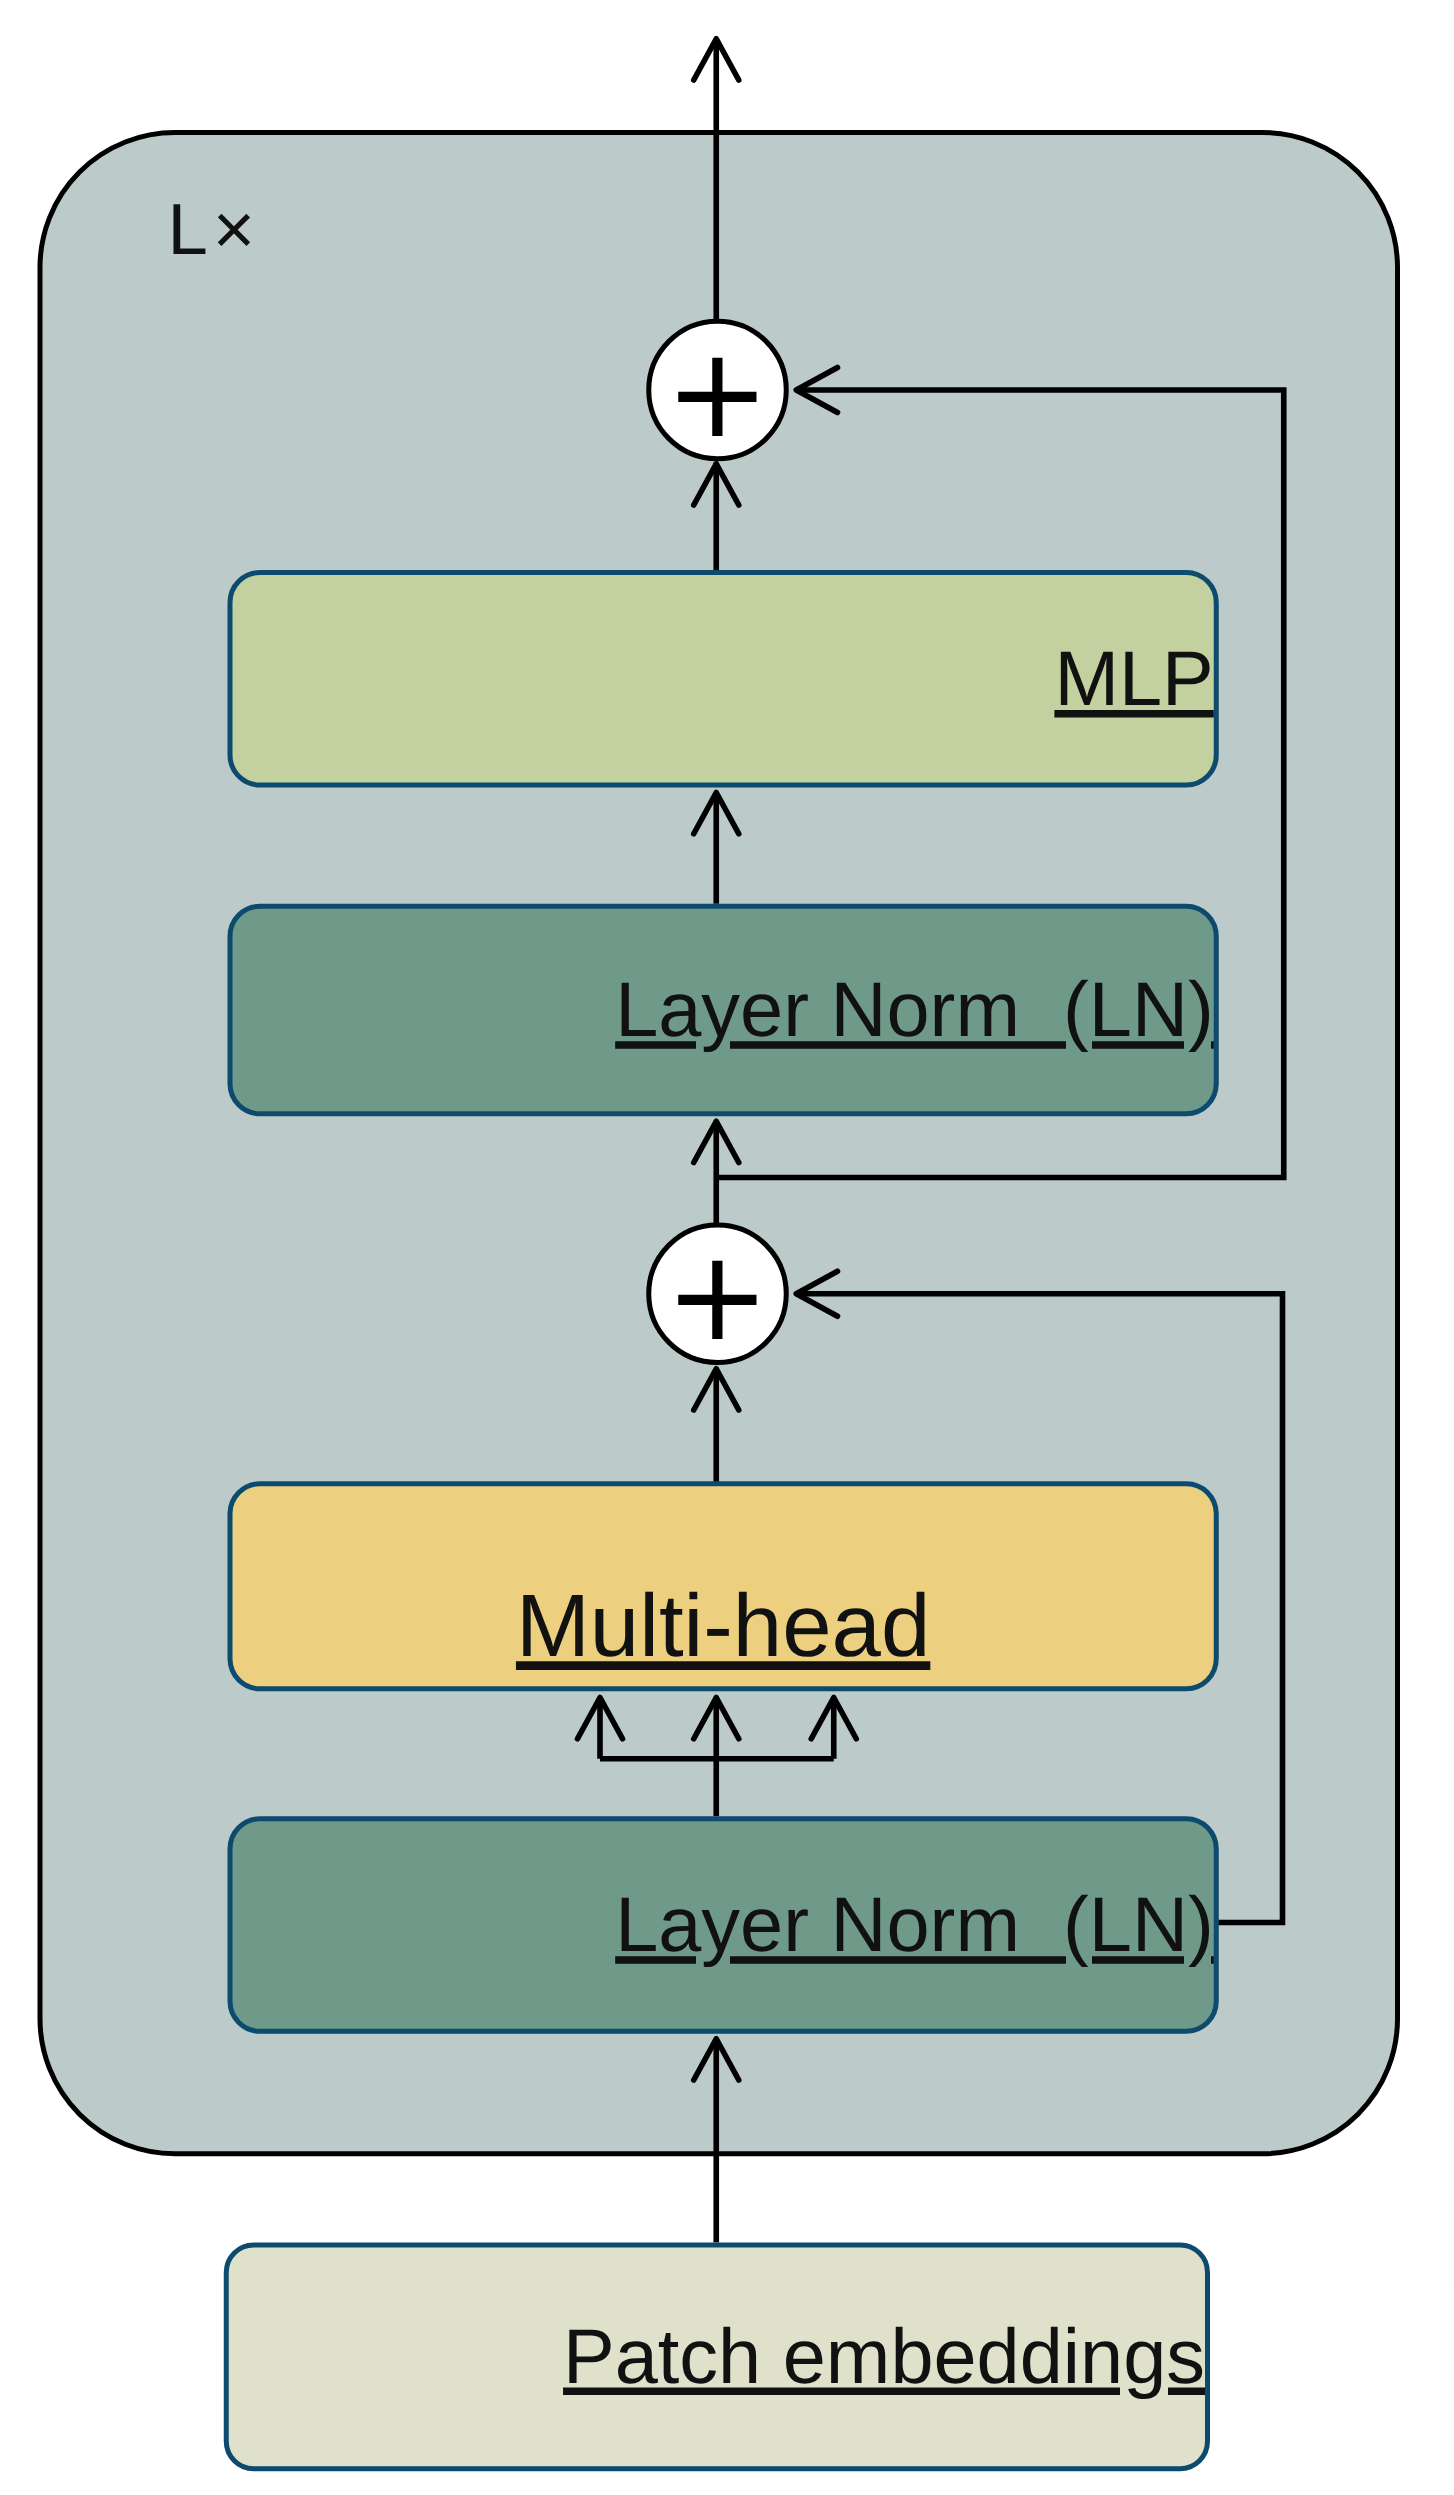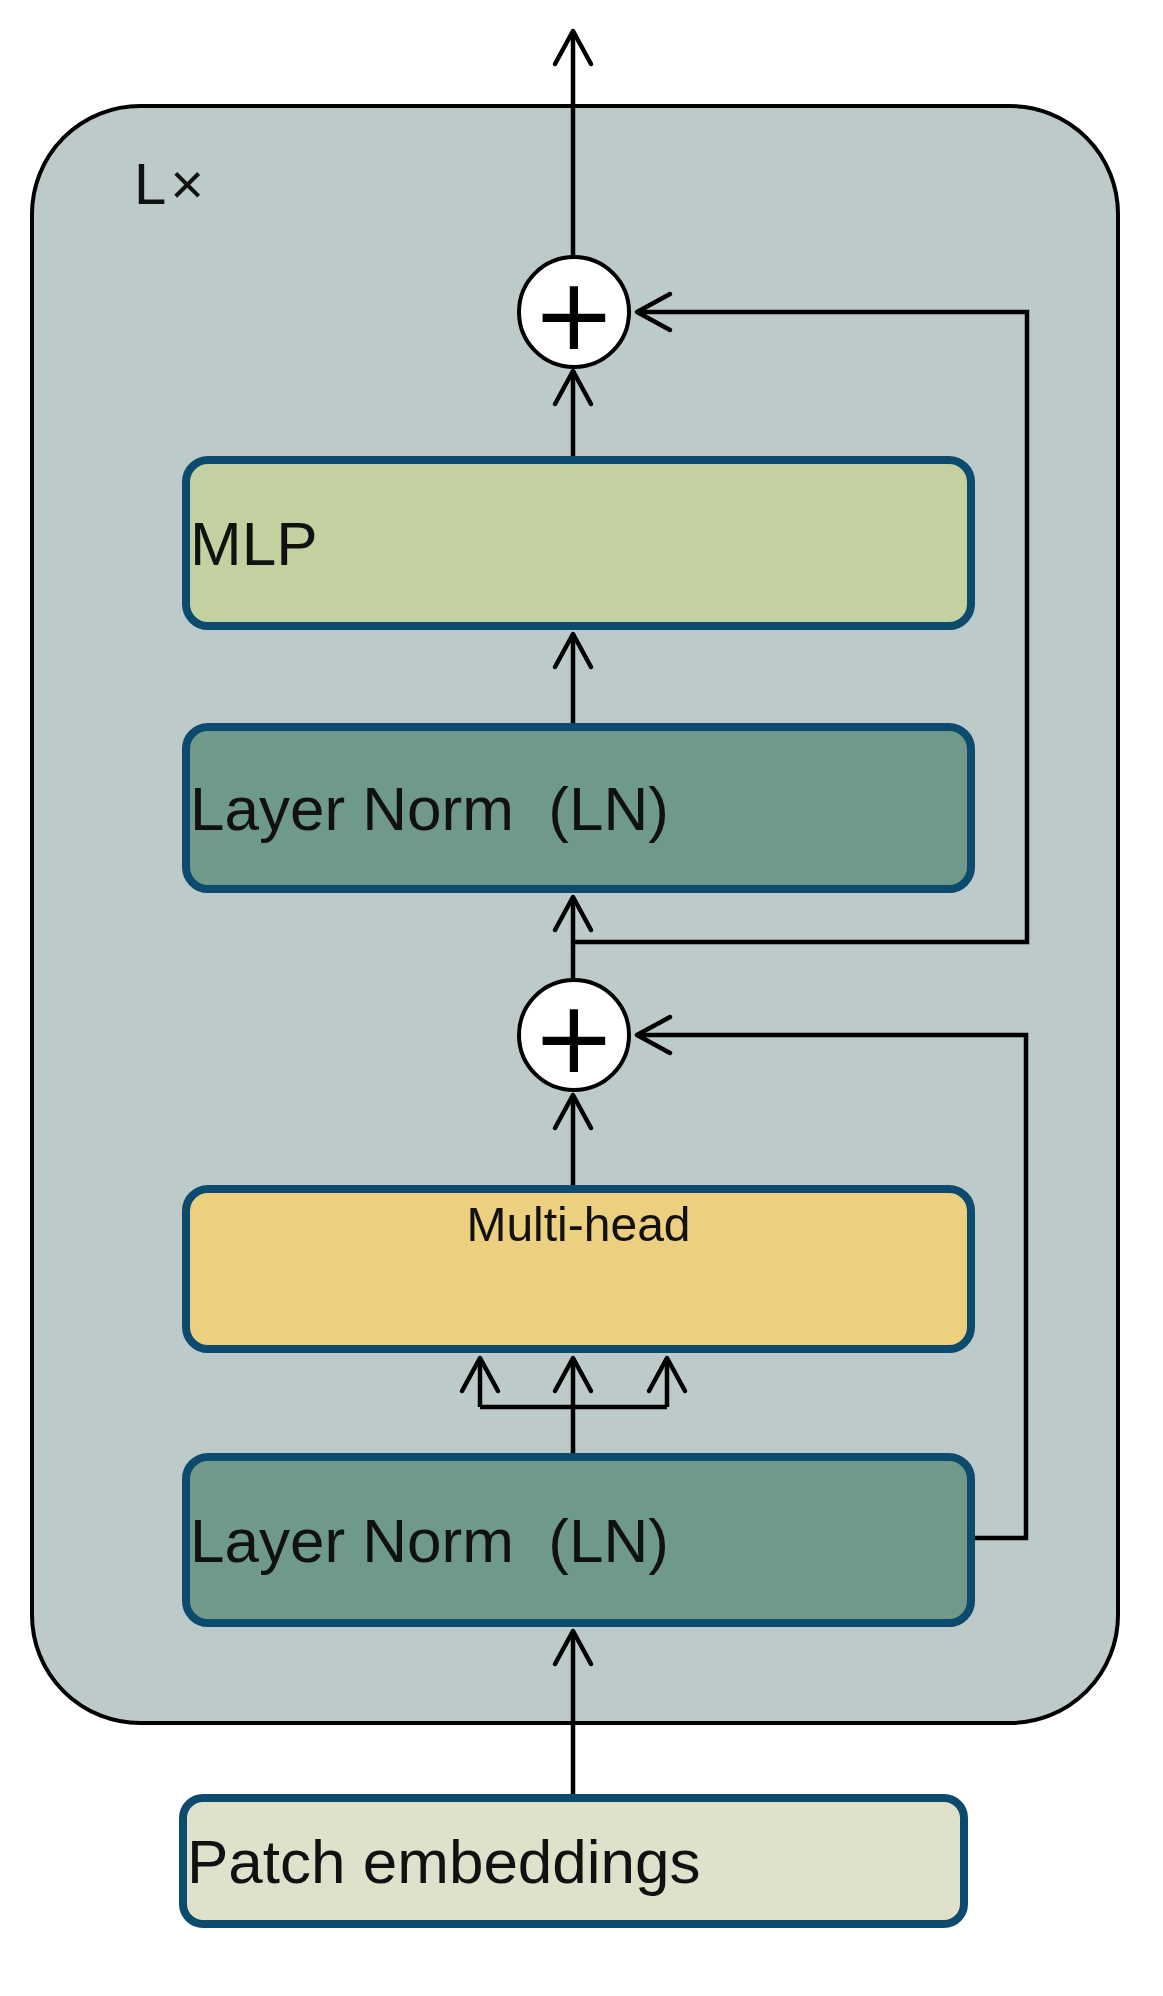--- a/index.html
+++ b/index.html
@@ -35,35 +35,36 @@
     font-family:"DejaVu Sans", sans-serif;
     font-size:100px;
     fill:#000;
     text-anchor:middle;
     dominant-baseline:central;
   }
   .node {
     position:absolute;
     left:182px; width:793px;
     box-sizing:border-box;
-    border:8px solid #0c4a6e;
+    border:4px solid #0c4a6e;
     border-radius:26px;
-    display:flex; align-items:center; justify-content:flex-start;
+    display:flex; align-items:center; justify-content:flex-end;
     color:#111;
     white-space:pre;
     z-index:3;
     text-align:center;
+    text-decoration:underline;
   }
   .mlp   { top:456px;  height:174px; font-size:62px; }
   .lnT   { top:723px;  height:170px; font-size:62px; }
-  .msa   { top:1185px; height:168px; font-size:48px; flex-direction:column; line-height:1.32; }
+  .msa   { top:1185px; height:168px; font-size:71px; flex-direction:column; line-height:1.32; }
   .lnB   { top:1453px; height:174px; font-size:62px; }
   .patch {
     left:179px; top:1794px;
-    width:789px; height:134px;
+    width:789px; height:183px;
     font-size:62px;
     border-radius:24px;
   }
 </style>
 </head>
 <body>
 
 <div class="canvas">
 
   <div class="outer" style="background-color: rgb(188, 203, 201);">

